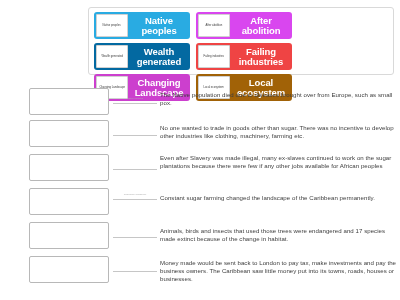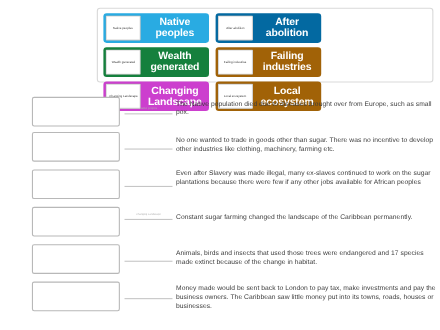--- a/index.html
+++ b/index.html
@@ -126,35 +126,35 @@
 
 <div id="tile-bank">
 
   <div class="tile" style="background:#29abe2">
     <div class="tile-thumb">
       <span class="tile-thumb-text">Native peoples</span>
     </div>
     <span class="tile-label">Native peoples</span>
   </div>
 
+  <div class="tile" style="background:#d946ef">
+    <div class="tile-thumb">
+      <span class="tile-thumb-text">After abolition</span>
+    </div>
+    <span class="tile-label">After abolition</span>
+  </div>
+
   <div class="tile" style="background:#0369a1">
     <div class="tile-thumb">
-      <span class="tile-thumb-text">After abolition</span>
-    </div>
-    <span class="tile-label">After abolition</span>
-  </div>
-
-  <div class="tile" style="background:#15803d">
-    <div class="tile-thumb">
       <span class="tile-thumb-text">Wealth generated</span>
     </div>
     <span class="tile-label">Wealth generated</span>
   </div>
 
-  <div class="tile" style="background:#a16207">
+  <div class="tile" style="background:#ef4444">
     <div class="tile-thumb">
       <span class="tile-thumb-text">Failing industries</span>
     </div>
     <span class="tile-label">Failing industries</span>
   </div>
 
   <div class="tile" style="background:#cc3fce">
     <div class="tile-thumb">
       <span class="tile-thumb-text">Changing Landscape</span>
     </div>

